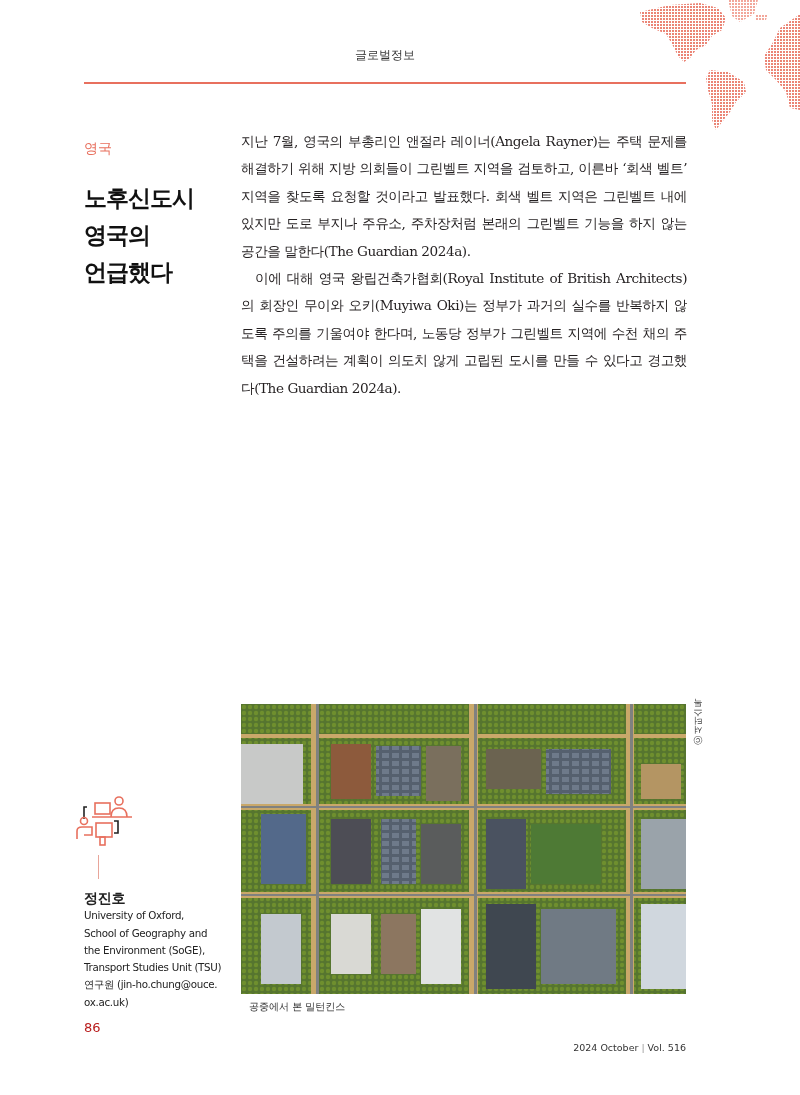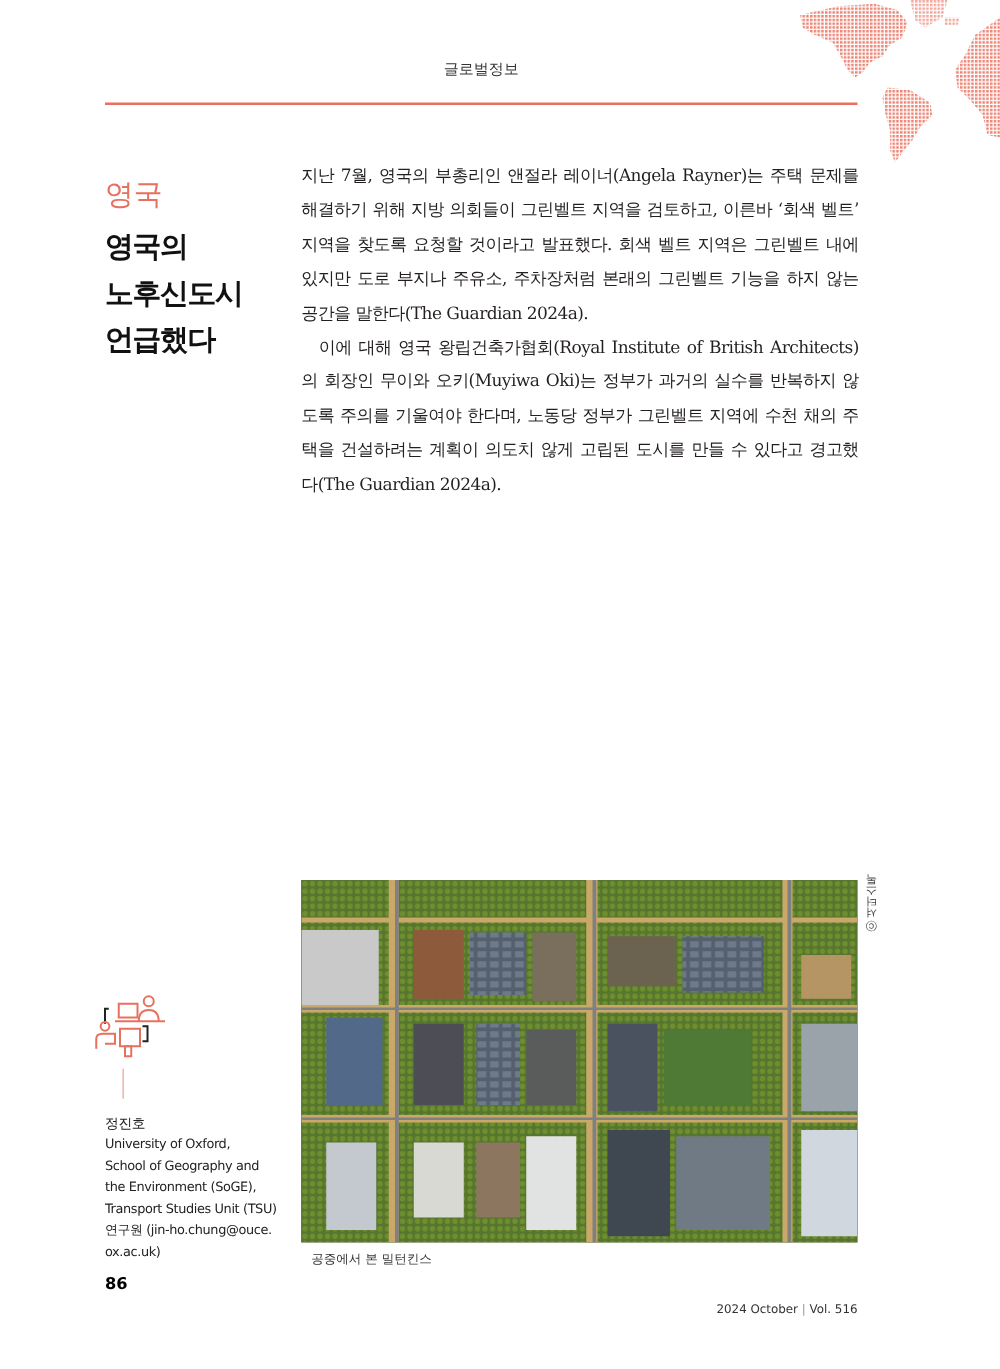--- a/index.html
+++ b/index.html
@@ -17,21 +17,21 @@
   .header-rule {
     position: absolute; top: 82px; left: 84px; width: 602px; height: 2px;
     background: #e8705e;
   }
   .world-map { position: absolute; top: 0; left: 600px; width: 200px; height: 130px; }
 
   
   .country {
     position: absolute; top: 140px; left: 84px;
     font-family: "DejaVu Sans", "Liberation Sans", sans-serif;
-    font-size: 23px; color: #e8705e;
+    font-size: 14px; color: #e8705e;
   }
   .title {
     position: absolute; top: 180px; left: 84px; width: 140px;
     font-family: "DejaVu Sans", "Liberation Sans", sans-serif;
     font-size: 23px; font-weight: bold; line-height: 37px; color: #111;
     letter-spacing: -1px;
   }
   .title div { white-space: nowrap; }
 
   
@@ -60,26 +60,26 @@
   }
 
   
   .author-icon { position: absolute; top: 795px; left: 74px; width: 60px; height: 52px; }
   .author-line { position: absolute; top: 855px; left: 98px; width: 1px; height: 24px; background: #e8a59a; }
   .author {
     position: absolute; top: 890px; left: 84px; width: 160px;
     font-family: "DejaVu Sans", "Liberation Sans", sans-serif; font-size: 10.3px;
     line-height: 17.3px; color: #222; letter-spacing: -0.3px;
   }
-  .author .name { font-weight: normal; font-size: 11px; }
+  .author .name { font-weight: bold; font-size: 14px; }
 
   
   .page-number {
     position: absolute; top: 1020px; left: 84px;
-    font-family: "DejaVu Sans", "Liberation Sans", sans-serif; font-size: 13px; font-weight: bold; color: #000000;
+    font-family: "DejaVu Sans", "Liberation Sans", sans-serif; font-size: 13px; font-weight: normal; color: #b91c1c;
   }
   .issue {
     position: absolute; top: 1042px; right: 114px;
     font-family: "DejaVu Sans", "Liberation Sans", sans-serif; font-size: 9.5px; color: #333;
   }
   .issue .sep { color: #999; margin: 0 3px; }
 </style>
 </head>
 <body>
 
@@ -100,22 +100,22 @@
 
   <path d="M180 28 L200 14 L200 110 L190 108 L186 92 L176 80 L166 70 L164 56 L172 44 Z" fill="url(#dots)" opacity="0.85"></path>
   <path d="M156 14 L168 14 L166 20 L156 20 Z" fill="url(#dotsLight)"></path>
 </svg>
 
 <div class="section-label">글로벌정보</div>
 <div class="header-rule"></div>
 
 <div class="country">영국</div>
 <div class="title">
+  <div>노후신도시</div>
   <div>영국의</div>
-  <div>노후신도시</div>
   <div>언급했다</div>
 </div>
 
 <div class="article">
   <p class="first">지난 7월, 영국의 부총리인 앤절라 레이너(Angela Rayner)는 주택 문제를 해결하기 위해 지방 의회들이 그린벨트 지역을 검토하고, 이른바 ‘회색 벨트’ 지역을 찾도록 요청할 것이라고 발표했다. 회색 벨트 지역은 그린벨트 내에 있지만 도로 부지나 주유소, 주차장처럼 본래의 그린벨트 기능을 하지 않는 공간을 말한다(The Guardian 2024a).</p>
   <p>이에 대해 영국 왕립건축가협회(Royal Institute of British Architects)의 회장인 무이와 오키(Muyiwa Oki)는 정부가 과거의 실수를 반복하지 않도록 주의를 기울여야 한다며, 노동당 정부가 그린벨트 지역에 수천 채의 주택을 건설하려는 계획이 의도치 않게 고립된 도시를 만들 수 있다고 경고했다(The Guardian 2024a).</p>
 </div>
 
 <div class="photo">
   <svg width="445" height="290" viewBox="0 0 445 290" xmlns="http://www.w3.org/2000/svg">

